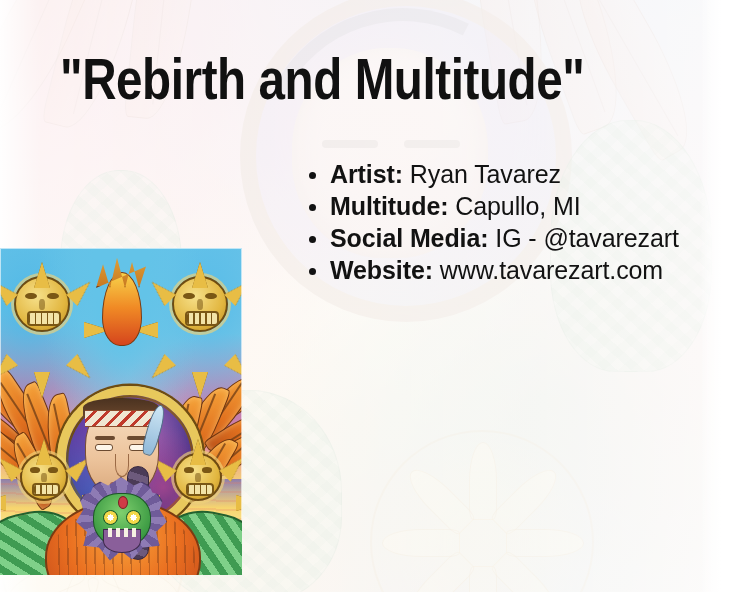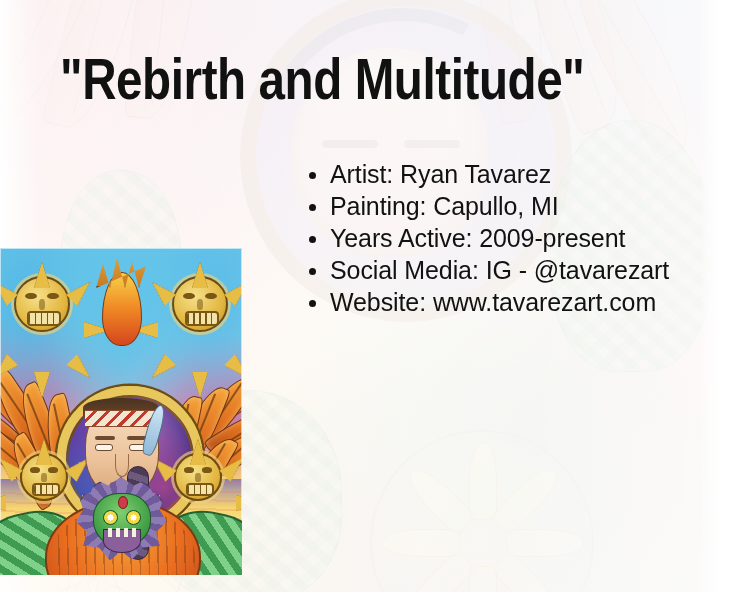--- a/index.html
+++ b/index.html
@@ -388,21 +388,21 @@
     line-height:32px;
     color:#121212;
     letter-spacing:-.1px;
   }
   .bullets li::before{
     content:"";
     position:absolute;left:3px;top:14px;
     width:7px;height:7px;border-radius:50%;
     background:#121212;
   }
-  .bullets li .lbl{font-weight:normal;}
+  .bullets li .lbl{font-weight:bold;}
   .bullets li .val{font-weight:normal;}
 </style>
 </head>
 <body>
 
 <div id="slide">
 
   <div class="bg-wrap">
     <div class="bg-art">
       <div class="bg-wash"></div>
@@ -577,19 +577,18 @@
         <div class="d-eye r"></div>
       </div>
       <div class="d-jaw"></div>
     </div>
 
     <div class="art-border"></div>
   </div>
 
   <ul class="bullets">
     <li><span class="lbl">Artist:</span> <span class="val">Ryan Tavarez</span></li>
-    <li><span class="lbl">Painting:</span> <span class="val">Capullo, MI</span></li>
-    <li><span class="lbl">Years Active:</span> <span class="val">2009-present</span></li>
+    <li><span class="lbl">Multitude:</span> <span class="val">Capullo, MI</span></li>
     <li><span class="lbl">Social Media:</span> <span class="val">IG - @tavarezart</span></li>
     <li><span class="lbl">Website:</span> <span class="val">www.tavarezart.com</span></li>
   </ul>
 
 </div>
 
 </body></html>

